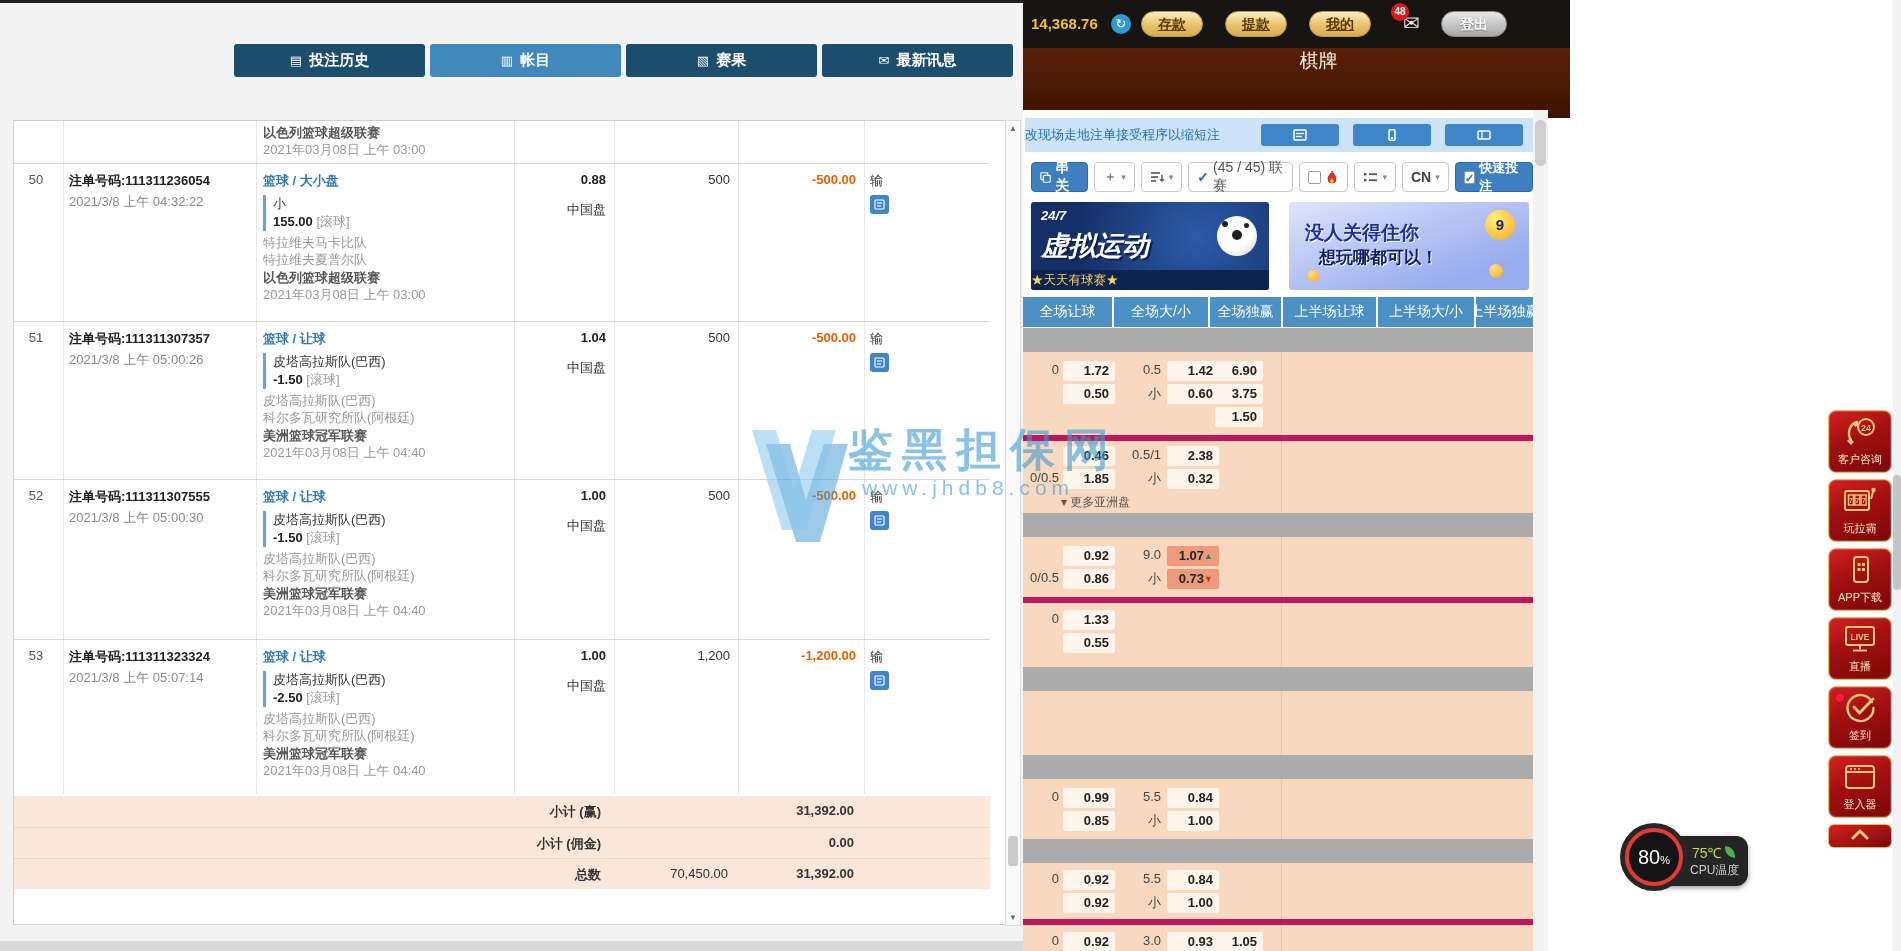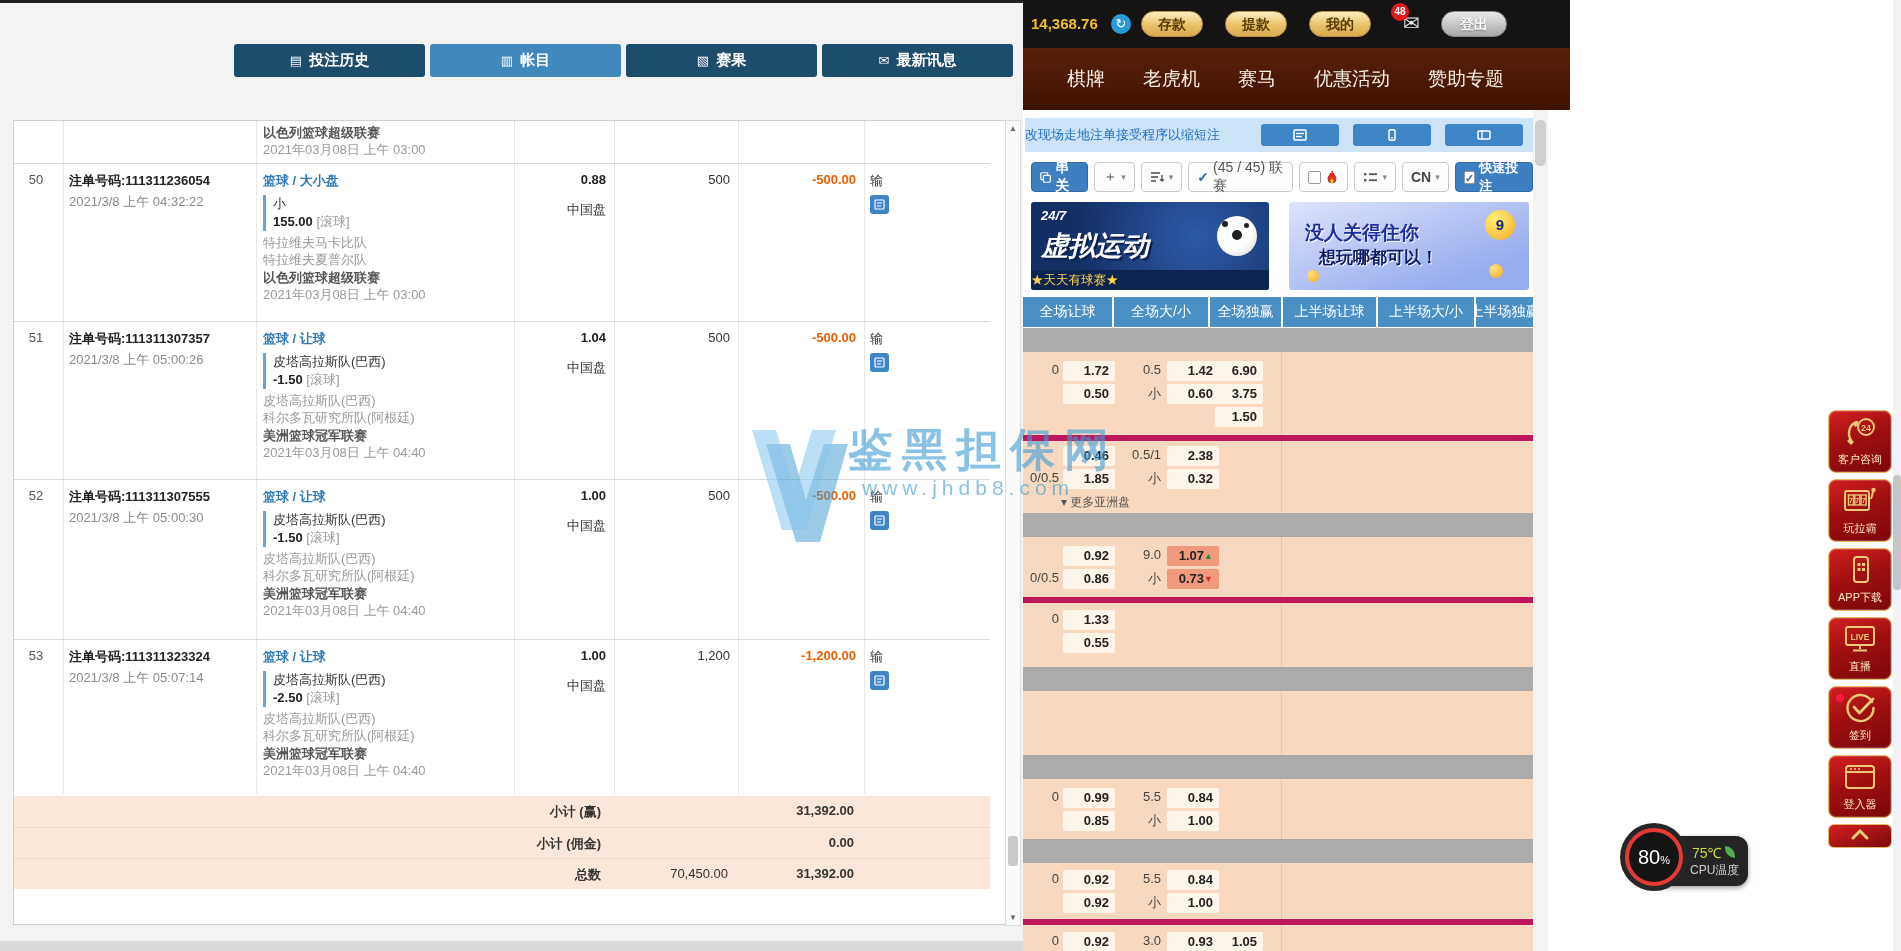--- a/index.html
+++ b/index.html
@@ -8,28 +8,28 @@
   .abs{position:absolute;}
 
   
   .top-sliver{left:0;top:0;width:1570px;height:3px;background:#23201e;}
 
   
   .blackbar{left:1023px;top:0;width:547px;height:48px;background:#161412;}
   .balance{color:#f2c12e;font-size:15px;font-weight:bold;line-height:48px;}
   .refresh{width:20px;height:20px;border-radius:50%;background:#2b9bd8;color:#fff;font-size:13px;line-height:20px;text-align:center;top:14px;}
   .goldbtn{height:26px;line-height:24px;padding:0 16px;border-radius:13px;border:1px solid #b8954a;
-    background:linear-gradient(#fbeec0,#e9c169 55%,#d9ab4e);color:#5a3a05;font-size:14px;font-weight:bold;text-align:center;top:11px;}
+    background:linear-gradient(#fbeec0,#e9c169 55%,#d9ab4e);color:#5a3a05;font-size:14px;font-weight:bold;text-align:center;top:11px;text-decoration:underline;}
   .mailwrap{top:11px;}
   .mailglyph{color:#e8e8e8;font-size:20px;}
   .badge{position:absolute;left:-12px;top:-8px;min-width:18px;height:18px;border-radius:50%;background:#e01818;color:#fff;
     font-size:10px;font-weight:bold;line-height:18px;text-align:center;padding:0 2px;}
   .logoutbtn{height:26px;line-height:24px;padding:0 18px;border-radius:13px;border:1px solid #8a8a8a;
     background:linear-gradient(#e9e9e9,#a7a7a7);color:#fff;font-size:14px;font-weight:bold;text-shadow:0 1px 1px #777;top:11px;}
-  .brownnav{left:1023px;top:48px;width:547px;height:62px;background:linear-gradient(#5a2008,#3f1202);display:flex;align-items:center;gap:38px;padding-left:44px;}
+  .brownnav{left:1023px;top:48px;width:547px;height:70px;background:linear-gradient(#5a2008,#3f1202);display:flex;align-items:center;gap:38px;padding-left:44px;flex-direction:column;}
   .brownnav .nav-item{color:#f7eee2;font-size:19px;cursor:pointer;white-space:nowrap;}
 
   .rcontent{left:1023px;top:110px;width:510px;height:841px;background:#fff;overflow:hidden;}
   .noticebar{left:2px;top:8px;width:508px;height:34px;background:#cde3f8;display:flex;align-items:center;}
   .noticetext{color:#2272c3;font-size:13px;white-space:nowrap;overflow:hidden;width:222px;}
   .nbtn{width:78px;height:22px;border-radius:3px;background:#3e86c8;margin-left:14px;display:flex;align-items:center;justify-content:center;}
   .toolbar{left:2px;top:48px;width:508px;height:38px;display:flex;align-items:center;gap:6px;padding-left:6px;}
   .tbtn{height:30px;border:1px solid #c9c9c9;border-radius:4px;background:#fdfdfd;color:#555;font-size:14px;
     display:flex;align-items:center;justify-content:center;gap:4px;padding:0 8px;}
   .tbtn.blue{background:#3e7fc1;border-color:#2f6aa8;color:#fff;font-weight:bold;}

